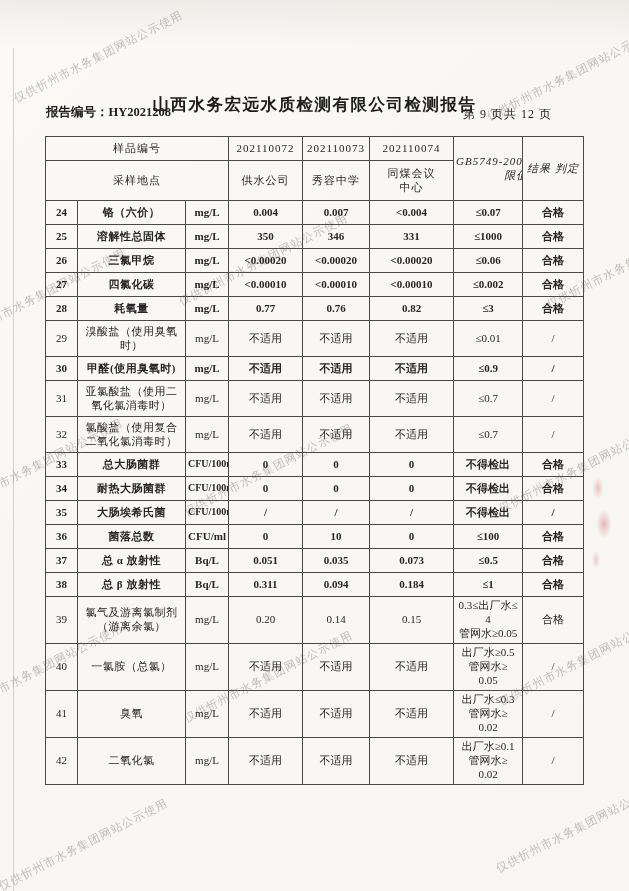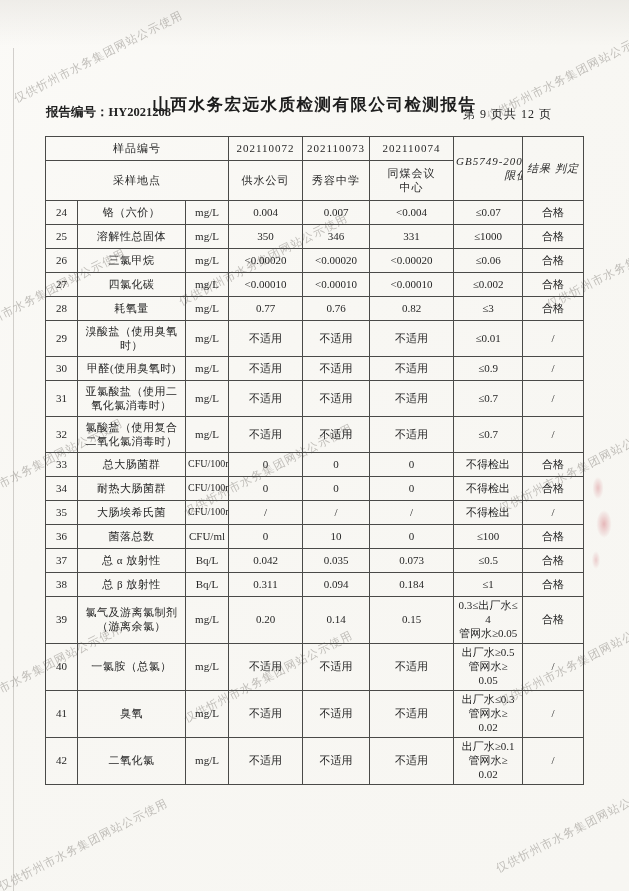--- a/index.html
+++ b/index.html
@@ -53,21 +53,21 @@
   table.report td{
     border:1px solid #4a4a48;
     text-align:center;vertical-align:middle;
     font-size:11px;color:#262626;
     padding:1px 2px;line-height:1.25;
     overflow:hidden;
   }
   thead td{font-size:11px;letter-spacing:1px;}
   tr.h1{height:24px;}
   tr.h2{height:40px;}
-  tr.r-s{height:24px;}
+  tr.r-s{height:24px;font-weight:bold;}
   tr.r-d{height:36px;}
   tr.r-t{height:47px;}
   td.item{text-align:left;padding-left:5px;letter-spacing:0.5px;}
   td.unit{font-size:9px;margin-top:48px;}
   td.unit.micro{font-size:10px;}
   td.limit{font-size:10.5px;white-space:pre-line;padding:0 1px;}
   td.merge-head{font-size:11.5px;}
   .spread{
     height:100%;display:flex;flex-direction:row;
     justify-content:space-around;font-style:italic;
@@ -280,21 +280,21 @@
         <td>0</td>
         <td>10</td>
         <td>0</td>
         <td class="limit">≤100</td>
         <td>合格</td>
       </tr>
       <tr class="r-s">
         <td>37</td>
         <td class="item">总 α 放射性</td>
         <td class="unit">Bq/L</td>
-        <td>0.042</td>
+        <td>0.051</td>
         <td>0.035</td>
         <td>0.073</td>
         <td class="limit">≤0.5</td>
         <td>合格</td>
       </tr>
       <tr class="r-s">
         <td>38</td>
         <td class="item">总 β 放射性</td>
         <td class="unit">Bq/L</td>
         <td>0.311</td>

